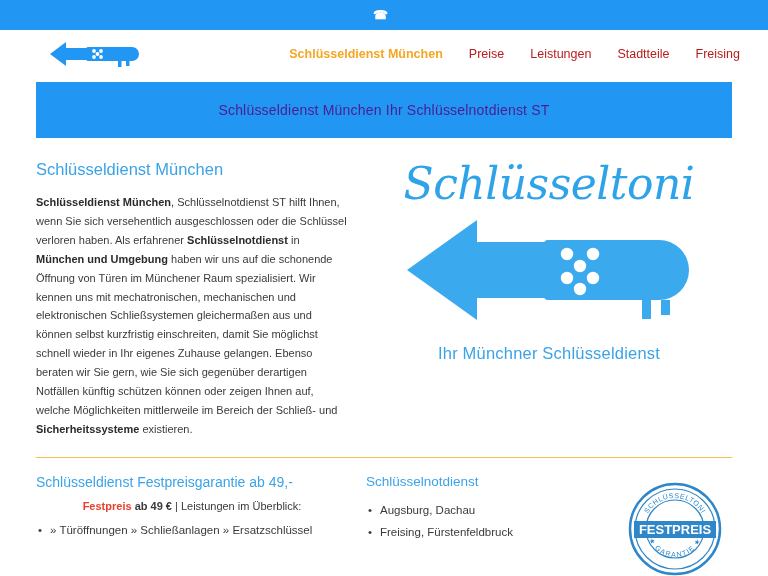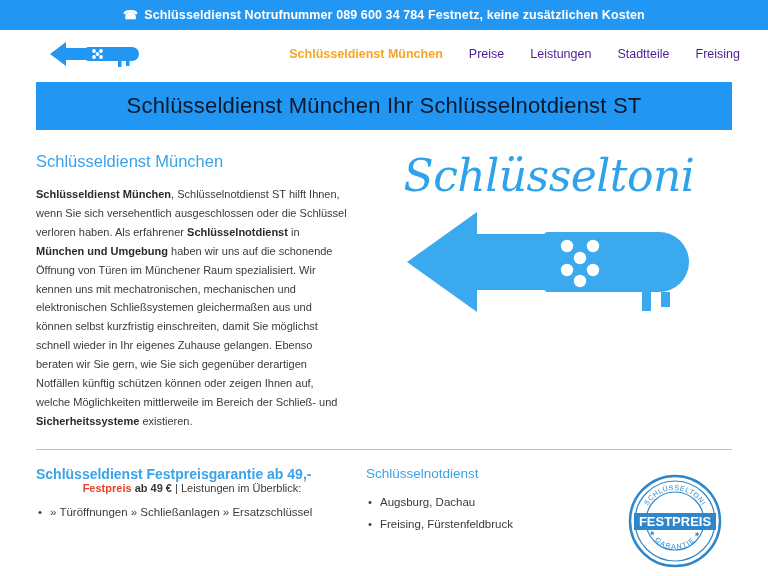--- a/index.html
+++ b/index.html
@@ -46,33 +46,33 @@
   }
   .logo svg { display: block; }
   .nav {
     margin-left: auto;
     display: flex;
     align-items: center;
     gap: 26px;
     font-size: 12.5px;
   }
   .nav a { text-decoration: none; }
-  .nav .nav-item { color: #4c1d95; white-space: nowrap; }
+  .nav .nav-item { color: #b91c1c; white-space: nowrap; }
   .nav .nav-item.active { color: #f5a623; font-weight: bold; }
 
   
   .hero {
     margin: 4px 36px 0 36px;
-    height: 48px;
+    height: 56px;
     background: #2196f3;
-    color: #0f172a;
+    color: #4c1d95;
     display: flex;
     align-items: center;
     justify-content: center;
-    font-size: 22px;
+    font-size: 14px;
     letter-spacing: 0.2px;
   }
 
   
   .content {
     display: flex;
     padding: 22px 36px 0 36px;
   }
   .col-left { width: 330px; padding-right: 18px; }
   .col-right { flex: 1; position: relative; }
@@ -123,22 +123,22 @@
     display: flex;
     padding: 16px 36px 0 36px;
     position: relative;
   }
   .lower-left { width: 330px; padding-right: 18px; }
   .lower-right { flex: 1; position: relative; }
 
   .price-title {
     color: #3aa3e8;
     font-size: 14px;
-    margin: 0 0 0 0;
-    font-weight: bold;
+    margin: 0 0 10px 0;
+    font-weight: normal;
   }
   .price-note {
     color: #3aa3e8;
     font-size: 11.5px;
     margin-bottom: 9px;
   }
   .price-line { font-size: 11px; color: #3a3a3a; margin-bottom: 8px; text-align: center; }
   .price-line .red { color: #e8402a; font-weight: bold; }
   .price-line b { font-weight: bold; }
   ul.svc-list {
@@ -185,21 +185,20 @@
     width: 94px; height: 94px;
   }
 </style>
 </head>
 <body>
 
 <div class="page">
 
   <div class="topbar">
     <span class="phone-glyph">☎</span>
-    <span>Schlüsseldienst Notrufnummer 089 600 34 784 Festnetz, keine zusätzlichen Kosten</span>
   </div>
 
   <div class="header">
     <div class="logo">
       <svg width="100" height="34" viewBox="0 0 100 34">
         <g fill="#2196f3">
           <polygon points="2,17 18,5 18,11 40,11 40,23 18,23 18,29"></polygon>
           <rect x="38" y="10" width="30" height="14" rx="2"></rect>
           <path d="M66,10 h18 a7,7 0 0 1 0,14 h-18 z"></path>
           <rect x="70" y="24" width="3.5" height="6"></rect>
@@ -247,20 +246,21 @@
             <g fill="#ffffff">
               <circle cx="168" cy="44" r="6.2"></circle>
                 <circle cx="194" cy="44" r="6.2"></circle>
               <circle cx="181" cy="56" r="6.2"></circle>
               <circle cx="168" cy="68" r="6.2"></circle>
                 <circle cx="194" cy="68" r="6.2"></circle>
               <circle cx="181" cy="79" r="6.2"></circle>
             </g>
           </svg>
         </div>
+        <div class="brand-tag">Ihr Münchner Schlüsseldienst</div>
       </div>
     </div>
   </div>
 
   <div class="divider"></div>
 
   <div class="lower">
     <div class="lower-left">
       <h3 class="price-title">Schlüsseldienst Festpreisgarantie ab 49,-</h3>
       <div class="price-line">

